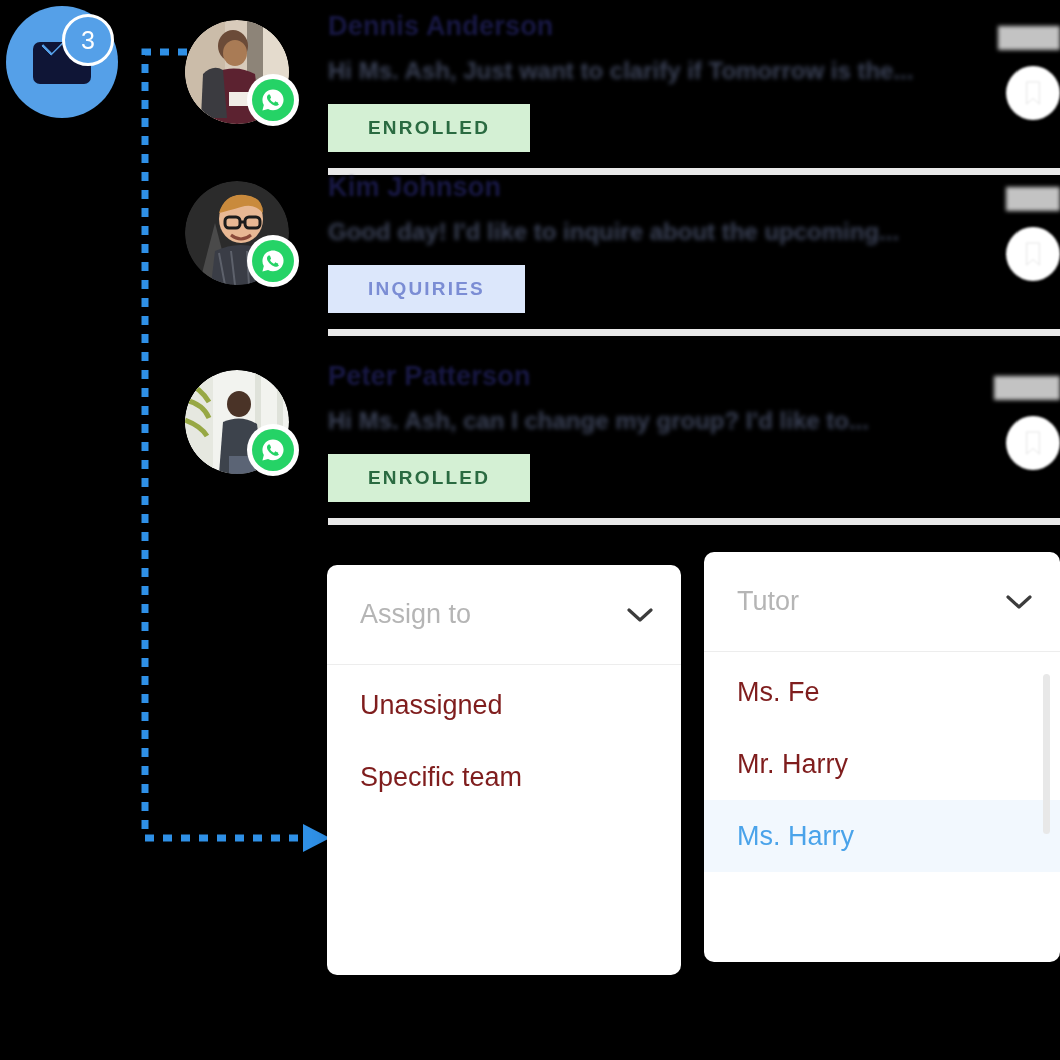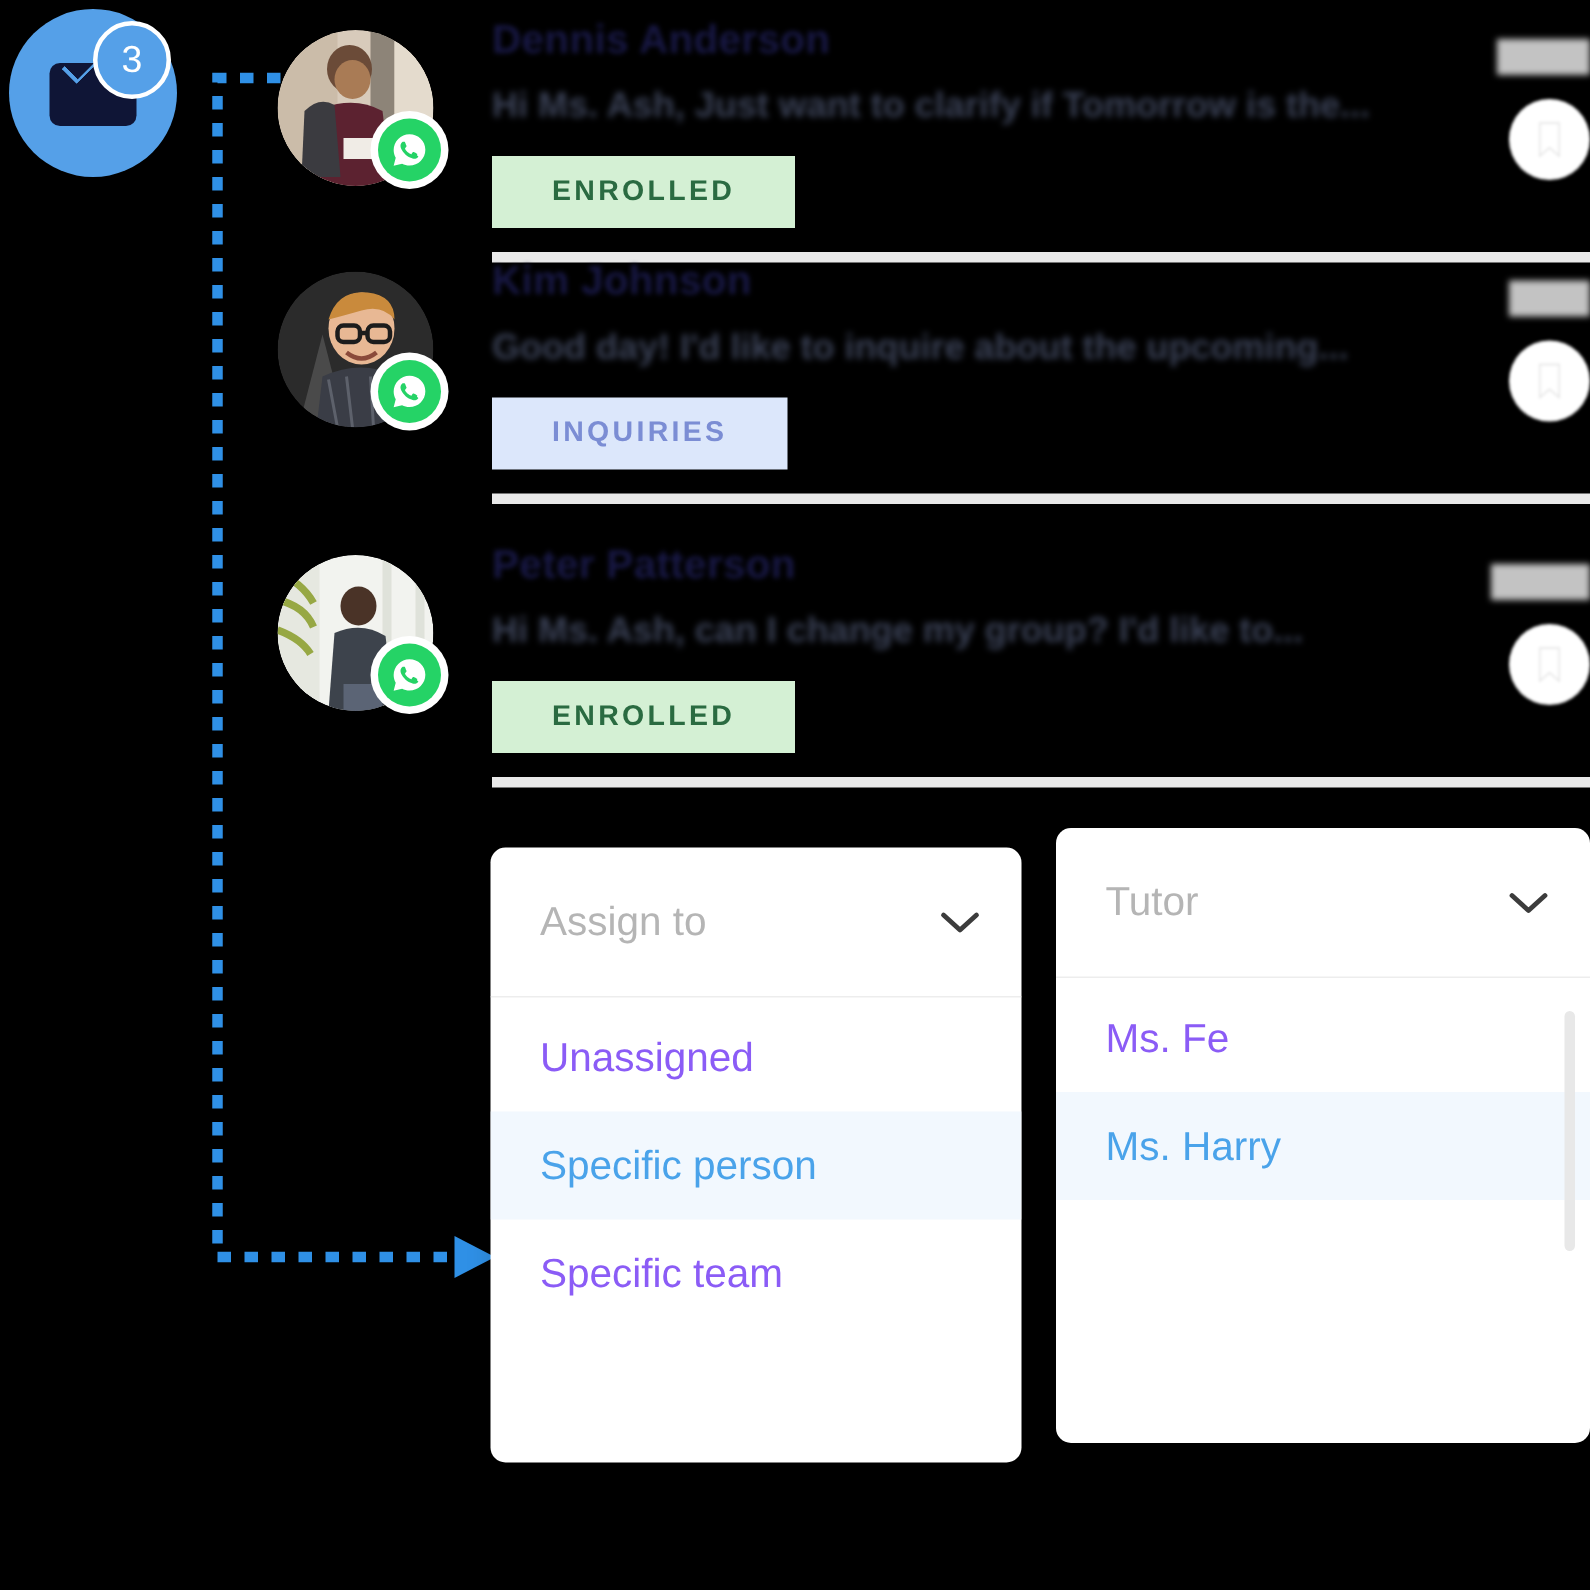--- a/index.html
+++ b/index.html
@@ -201,21 +201,21 @@
   }
   .dd-chevron { width: 26px; height: 16px; display: block; }
 
   .dd-list { padding-top: 4px; position: relative; }
   .dd-item {
     height: 72px;
     display: flex;
     align-items: center;
     padding-left: 33px;
     font-size: 27px;
-    color: #8b5cf6;
+    color: #7f1d1d;
   }
   .dd-item.selected {
     background: #f2f8fe;
     color: #4aa3ea;
   }
 
   .dd-scrollbar {
     position: absolute;
     right: 10px;
     top: 22px;
@@ -374,32 +374,32 @@
 
   <div class="dropdown" id="dropdown-assign">
     <div class="dd-header">
       <span class="dd-placeholder">Assign to</span>
       <svg class="dd-chevron" viewBox="0 0 26 16">
         <path d="M2 3 L13 13 L24 3" fill="none" stroke="#3c3c3c" stroke-width="3.2" stroke-linecap="round" stroke-linejoin="round"></path>
       </svg>
     </div>
     <div class="dd-list">
       <div class="dd-item">Unassigned</div>
-      <div class="dd-item selected">Specific person</div>
       <div class="dd-item">Specific team</div>
     </div>
   </div>
 
   <div class="dropdown" id="dropdown-tutor">
     <div class="dd-header">
       <span class="dd-placeholder">Tutor</span>
       <svg class="dd-chevron" viewBox="0 0 26 16">
         <path d="M2 3 L13 13 L24 3" fill="none" stroke="#3c3c3c" stroke-width="3.2" stroke-linecap="round" stroke-linejoin="round"></path>
       </svg>
     </div>
     <div class="dd-list">
       <div class="dd-item">Ms. Fe</div>
+      <div class="dd-item">Mr. Harry</div>
       <div class="dd-item selected">Ms. Harry</div>
       <div class="dd-scrollbar"></div>
     </div>
   </div>
 
 </div>
 
 </body></html>

